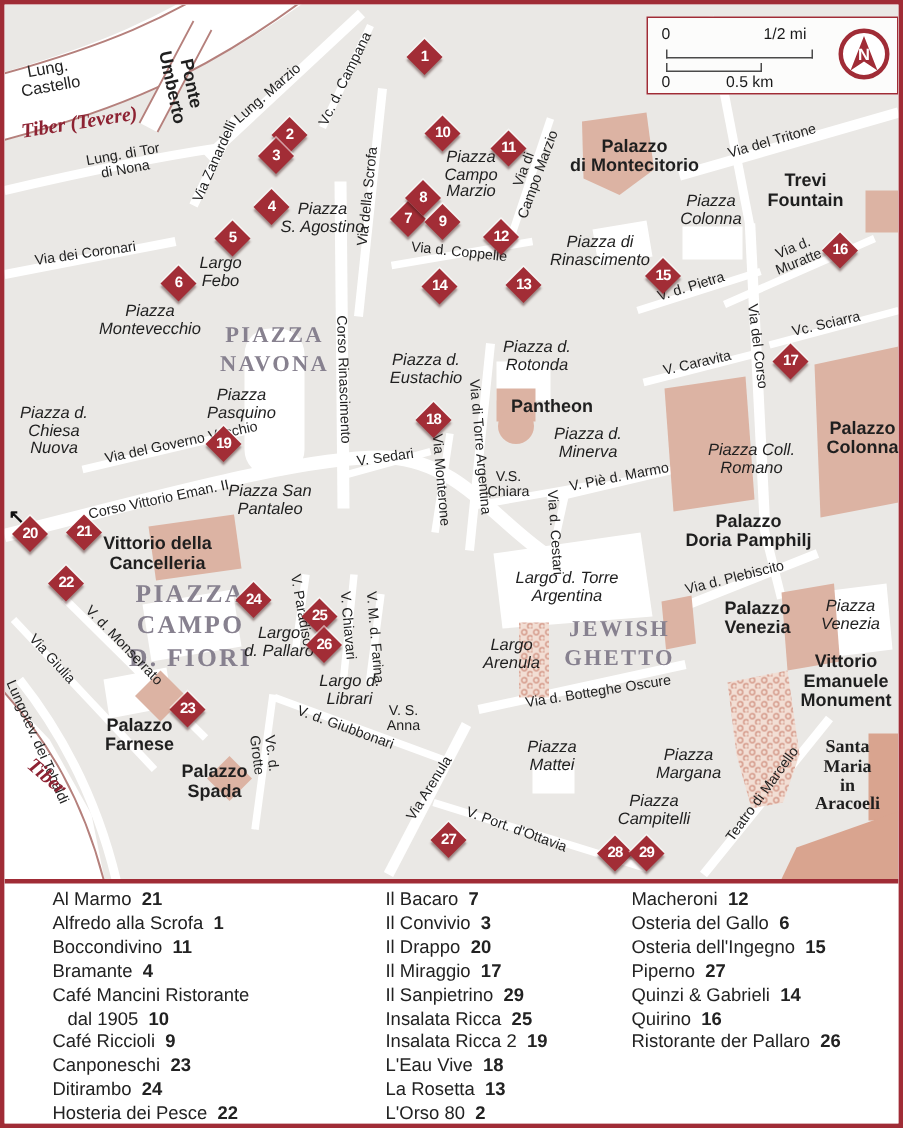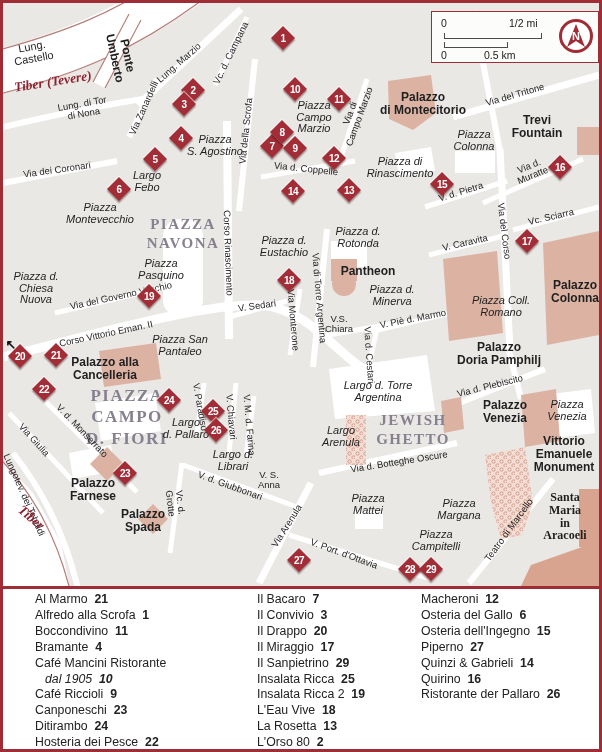--- a/index.html
+++ b/index.html
@@ -21,21 +21,21 @@
   .scalebox{position:absolute;left:428px;top:8px;width:168px;height:52px;background:#fcfcfb;
             border:1.5px solid #a02c36;box-sizing:border-box;}
   .scalebox .t{position:absolute;font-size:10.5px;color:#1a1a1a;}
   .bar{position:absolute;height:5px;border-left:1.5px solid #4a4a4a;border-right:1.5px solid #4a4a4a;border-bottom:1.5px solid #4a4a4a;}
   .compass{position:absolute;right:5px;top:7px;width:34px;height:34px;border-radius:50%;border:3px solid #a02c36;
            background:#fff;box-sizing:border-box;}
   .compass svg{position:absolute;left:0;top:0;}
   .legend{position:absolute;left:0;top:583px;width:596px;height:163px;background:#fff;border-top:3px solid #a02c36;box-sizing:border-box;}
   .lcol{position:absolute;top:3px;font-size:12.3px;color:#222;}
   .lcol div{line-height:15.9px;white-space:nowrap;}
-  .lcol .indent{padding-left:10px;font-style:italic;}
+  .lcol .indent{padding-left:10px;}
   .lnum{font-weight:bold;}
 </style>
 </head>
 <body>
 
 <div class="frame">
   <div class="map">
     <svg width="596" height="583" viewBox="0 0 596 583">
       <defs>
         <pattern id="trees" width="8" height="8" patternUnits="userSpaceOnUse">
@@ -150,21 +150,21 @@
 Febo</div>
         <div class="lbl s-pz" style="left: 97px; top: 211px; transform: translate(-50%, -50%) rotate(0deg);">Piazza
 Montevecchio</div>
         <div class="lbl s-di" style="left: 180px; top: 231px; transform: translate(-50%, -50%) rotate(0deg);">PIAZZA
 NAVONA</div>
         <div class="lbl s-st" style="left: 225px; top: 250px; transform: translate(-50%, -50%) rotate(88deg);">Corso Rinascimento</div>
         <div class="lbl s-pz" style="left: 158px; top: 267px; transform: translate(-50%, -50%) rotate(0deg);">Piazza
 Pasquino</div>
         <div class="lbl s-st" style="left: 118px; top: 293px; transform: translate(-50%, -50%) rotate(-12deg);">Via del Governo Vecchio</div>
         <div class="lbl s-st" style="left: 103px; top: 331px; transform: translate(-50%, -50%) rotate(-12deg);">Corso Vittorio Eman. II</div>
-        <div class="lbl s-pz" style="left: 177px; top: 331px; transform: translate(-50%, -50%) rotate(0deg); margin-top: 12px;">Piazza San
+        <div class="lbl s-pz" style="left: 177px; top: 331px; transform: translate(-50%, -50%) rotate(0deg);">Piazza San
 Pantaleo</div>
         <div class="lbl s-pz" style="left: 33px; top: 285px; transform: translate(-50%, -50%) rotate(0deg);">Piazza d.
 Chiesa
 Nuova</div>
         <div class="lbl s-pz" style="left: 311px; top: 114px; transform: translate(-50%, -50%) rotate(0deg);">Piazza
 Campo
 Marzio</div>
         <div class="lbl s-st" style="left: 352px; top: 112px; transform: translate(-50%, -50%) rotate(-70deg);">Via di
 Campo Marzio</div>
         <div class="lbl s-st" style="left: 303px; top: 166px; transform: translate(-50%, -50%) rotate(6deg);">Via d. Coppelle</div>
@@ -214,21 +214,21 @@
 Emanuele
 Monument</div>
         <div class="lbl s-di" style="left: 410px; top: 427px; transform: translate(-50%, -50%) rotate(0deg);">JEWISH
 GHETTO</div>
         <div class="lbl s-pz" style="left: 338px; top: 434px; transform: translate(-50%, -50%) rotate(0deg);">Largo
 Arenula</div>
         <div class="lbl s-st" style="left: 396px; top: 459px; transform: translate(-50%, -50%) rotate(-9deg);">Via d. Botteghe Oscure</div>
         <div class="lbl s-di" style="left: 124px; top: 414px; transform: translate(-50%, -50%) rotate(0deg); font-size: 17px;">PIAZZA
 CAMPO
 D. FIORI</div>
-        <div class="lbl s-lm" style="left: 102px; top: 366px; transform: translate(-50%, -50%) rotate(0deg);">Palazzo alla
+        <div class="lbl s-lm" style="left: 102px; top: 366px; transform: translate(-50%, -50%) rotate(0deg);">Vittorio della
 Cancelleria</div>
         <div class="lbl s-st" style="left: 197px; top: 404px; transform: translate(-50%, -50%) rotate(80deg);">V. Paradiso</div>
         <div class="lbl s-st" style="left: 228px; top: 414px; transform: translate(-50%, -50%) rotate(85deg);">V. Chiavari</div>
         <div class="lbl s-st" style="left: 246px; top: 422px; transform: translate(-50%, -50%) rotate(85deg);">V. M. d. Farina</div>
         <div class="lbl s-pz" style="left: 183px; top: 426px; transform: translate(-50%, -50%) rotate(0deg);">Largo
 d. Pallaro</div>
         <div class="lbl s-pz" style="left: 230px; top: 458px; transform: translate(-50%, -50%) rotate(0deg);">Largo d.
 Librari</div>
         <div class="lbl s-st" style="left: 227px; top: 483px; transform: translate(-50%, -50%) rotate(20deg);">V. d. Giubbonari</div>
         <div class="lbl s-st" style="left: 266px; top: 477px; transform: translate(-50%, -50%) rotate(0deg);">V. S.

